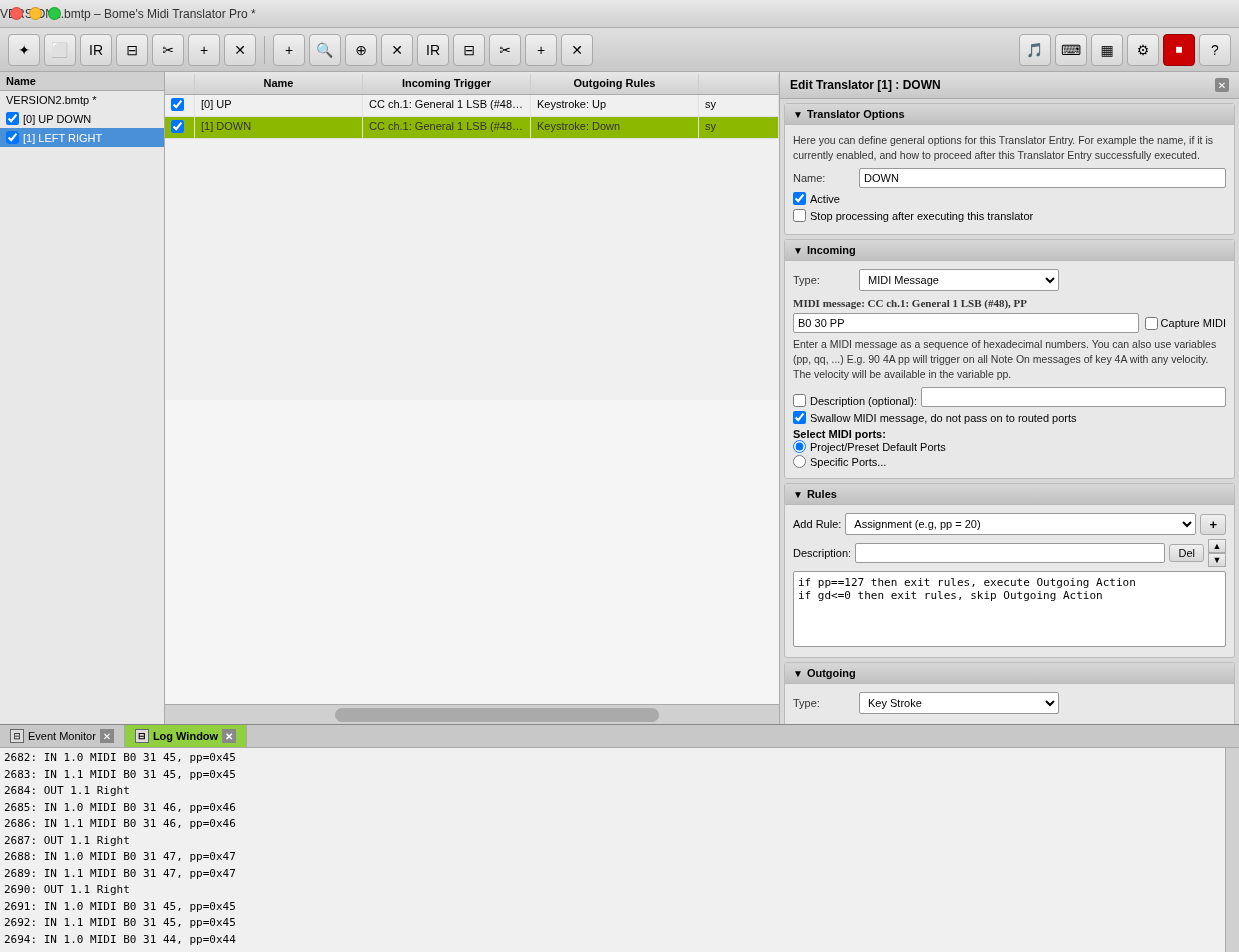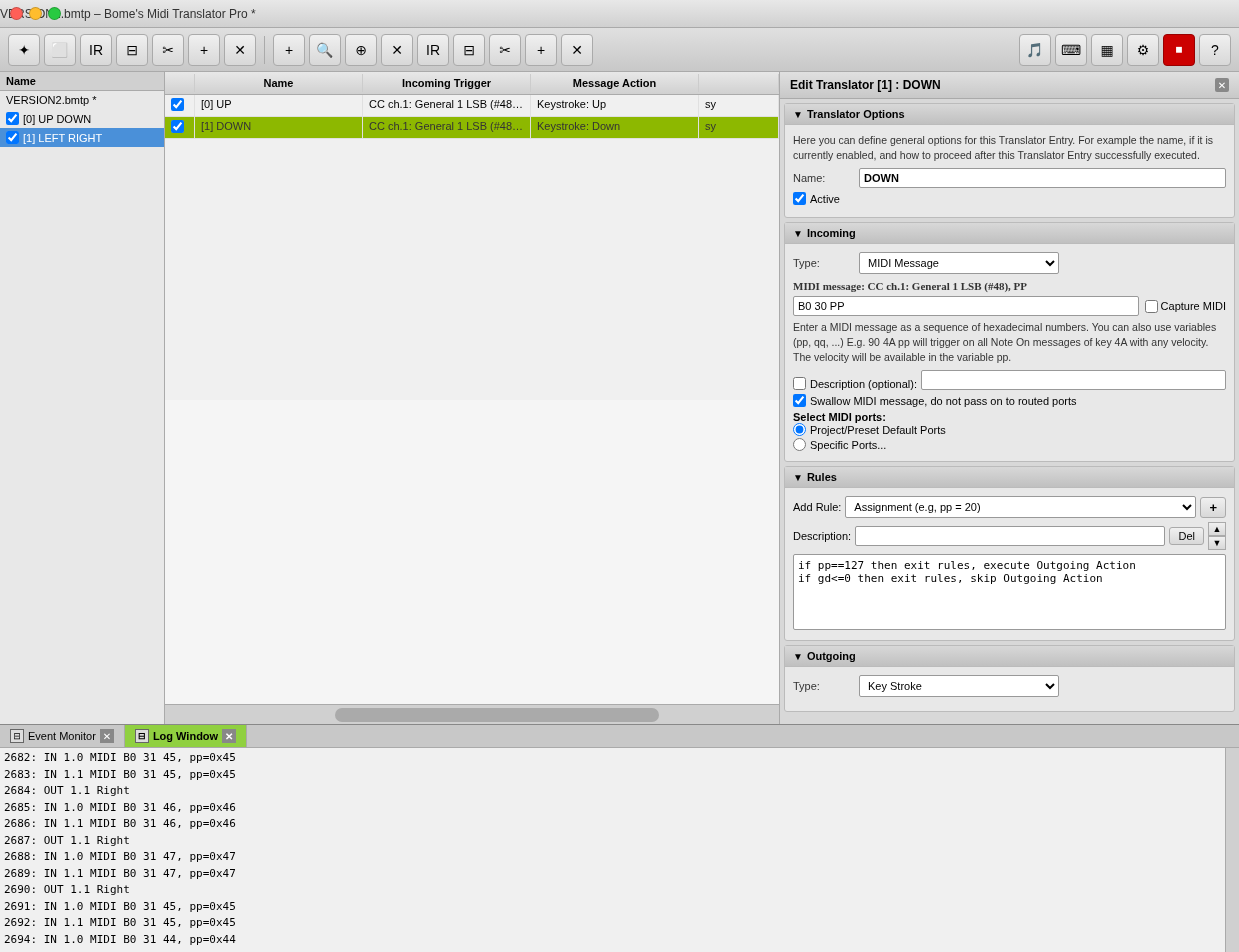--- a/index.html
+++ b/index.html
@@ -199,21 +199,20 @@
     .form-row { display: flex; align-items: center; margin-bottom: 4px; gap: 6px; }
     .form-label { min-width: 60px; color: #333; }
     .form-input {
       flex: 1;
       height: 20px;
       border: 1px solid #999;
       border-radius: 2px;
       padding: 2px 4px;
       background: white;
       font-size: 11px;
-      font-weight: bold;
     }
     .checkbox-row { display: flex; align-items: center; gap: 4px; margin-bottom: 4px; }
     .info-text {
       font-size: 10.5px;
       color: #333;
       line-height: 1.4;
       margin-bottom: 6px;
     }
     .midi-input {
       width: 100%;
@@ -427,21 +426,21 @@
       <span>[1] LEFT RIGHT</span>
     </div>
   </div>
 
   <div class="center-panel">
 
     <div class="table-header">
       <div class="table-header-cell"></div>
       <div class="table-header-cell">Name</div>
       <div class="table-header-cell">Incoming Trigger</div>
-      <div class="table-header-cell">Message Action</div>
+      <div class="table-header-cell">Outgoing Rules</div>
       <div class="table-header-cell"></div>
     </div>
 
     <div class="table-body">
       <div class="table-row">
         <div class="table-cell"><input type="checkbox" checked="" style=""></div>
         <div class="table-cell">[0] UP</div>
         <div class="table-cell">CC ch.1: General 1 LSB (#48), PP</div>
         <div class="table-cell">Keystroke: Up</div>
         <div class="table-cell">sy</div>
@@ -474,20 +473,24 @@
       </div>
       <div class="section-body">
         <p class="info-text">Here you can define general options for this Translator Entry. For example the name, if it is currently enabled, and how to proceed after this Translator Entry successfully executed.</p>
         <div class="form-row">
           <span class="form-label">Name:</span>
           <input type="text" class="form-input" value="DOWN" style="">
         </div>
         <div class="checkbox-row">
           <input type="checkbox" checked="" style="">
           <span>Active</span>
+        </div>
+        <div class="checkbox-row">
+          <input type="checkbox" style="">
+          <span>Stop processing after executing this translator</span>
         </div>
       </div>
     </div>
 
     <div class="section">
       <div class="section-header">
         <span class="triangle-collapse">▼</span>
         <span>Incoming</span>
       </div>
       <div class="section-body">

